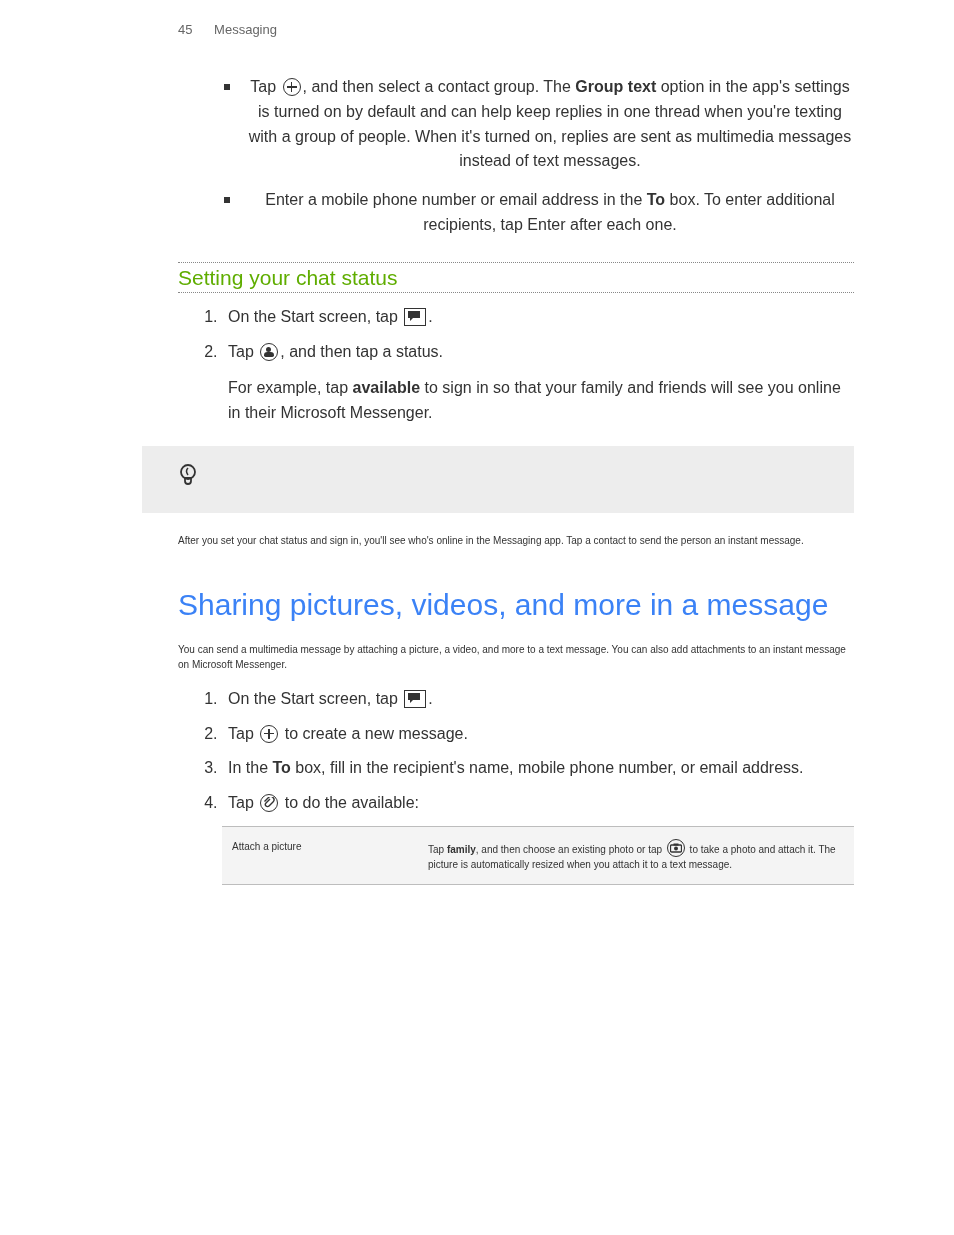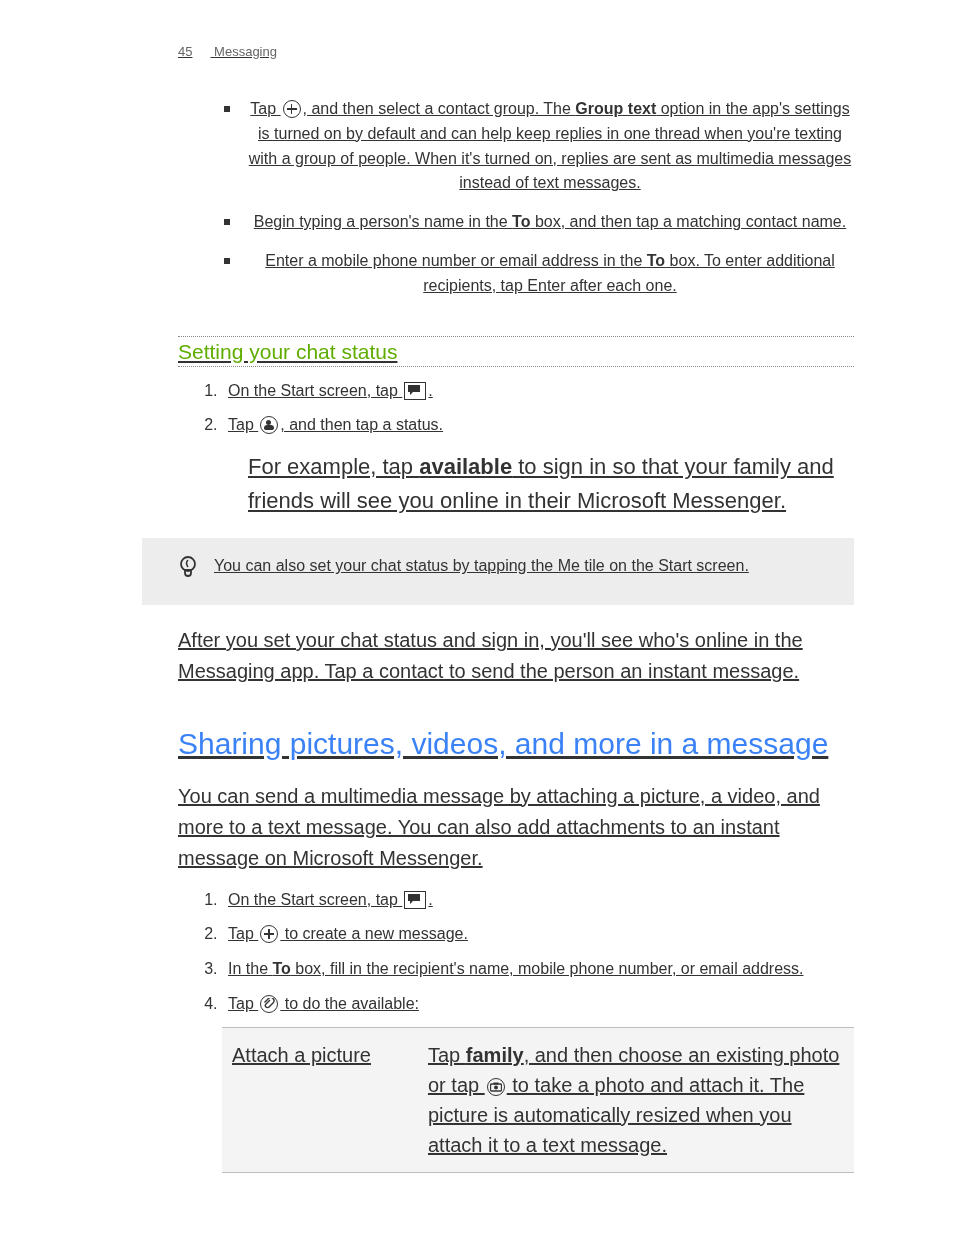--- a/index.html
+++ b/index.html
@@ -9,22 +9,21 @@
     background: #ffffff;
     font-family: "Trebuchet MS", "Segoe UI", Arial, sans-serif;
     color: #333333;
     -webkit-font-smoothing: antialiased;
   }
   .page {
     width: 954px;
     height: 1235px;
     position: relative;
     box-sizing: border-box;
-    padding-top: 44px;
-    text-decoration: underline;
+    padding-top: 22px;
   }
   .header {
     font-size: 13px;
     color: #666666;
     padding-left: 178px;
     margin-bottom: 38px;
   }
   .header .page-num { margin-right: 18px; }
   .content {
     margin-left: 178px;
@@ -95,80 +94,79 @@
     display: inline-block;
     width: 22px; height: 18px;
     border: 1.8px solid #333;
     box-sizing: border-box;
     position: relative;
     vertical-align: -4px;
     margin: 0 2px;
   }
   .msg-app-icon svg { position: absolute; left: 2px; top: 1px; }
 
-  .subheading-wrap { margin-top: 37px; }
+  .subheading-wrap { margin-top: 24px; }
   .dotted-line {
     border-top: 1.2px dotted #888;
     height: 0;
   }
   .subheading {
     color: #5fad00;
     font-size: 21px;
     padding: 3px 0 2px 0;
   }
   ol.steps {
     margin: 12px 0 0 0;
     padding-left: 44px;
     font-size: 16px;
     line-height: 1.55;
   }
   ol.steps > li { padding-left: 6px; margin-bottom: 10px; }
   .sub-para {
     margin-top: 12px;
-    font-size: 22px;
-    line-height: 1.55;
-    margin-left: 20px;
+    font-size: 16px;
+    line-height: 1.55;
   }
   .tip-box, .note-box {
     background: #ededed;
     margin-left: -36px;
     margin-right: -0px;
     padding: 16px 16px 16px 36px;
     display: flex;
     align-items: flex-start;
     font-size: 16px;
     line-height: 1.55;
     color: #333;
     margin-top: 20px;
     margin-bottom: 20px;
   }
   .tip-box .icon, .note-box .icon {
     flex: 0 0 36px;
     margin-top: 1px;
   }
   .tip-box .txt, .note-box .txt { flex: 1; }
   .para {
-    font-size: 20px;
+    font-size: 10px;
     line-height: 1.55;
     margin-bottom: 14px;
   }
   h2.section-title {
     color: #3b82f6;
     font-weight: 400;
     font-size: 30px;
     line-height: 1.25;
     margin: 38px 0 18px 0;
   }
   table.attach-table {
     border-collapse: collapse;
     width: 100%;
     margin-top: 9px;
     margin-left: 44px;
     width: calc(100% - 44px);
-    font-size: 20px;
+    font-size: 10px;
     line-height: 1.5;
   }
   table.attach-table td {
     border-top: 1px solid #bdbdbd;
     border-bottom: 1px solid #bdbdbd;
     padding: 12px 10px;
     vertical-align: top;
     background: #f4f4f4;
   }
   table.attach-table td.label { width: 176px; }
@@ -186,26 +184,20 @@
 
     <div class="bullets">
 
       <div class="bullet">
         <div class="sq"></div>
         <div class="txt">
           <span>Tap </span><span class="inline-icon circle-icon plus"></span><span>, and then select a contact group. The </span><span class="bold">Group text</span><span> option in the app's settings is turned on by default and can help keep replies in one thread when you're texting with a group of people. When it's turned on, replies are sent as multimedia messages instead of text messages.</span>
         </div>
       </div>
 
-      <div class="bullet">
-        <div class="sq"></div>
-        <div class="txt">
-          <span>Begin typing a person's name in the </span><span class="bold">To</span><span> box, and then tap a matching contact name.</span>
-        </div>
-      </div>
 
       <div class="bullet">
         <div class="sq"></div>
         <div class="txt">
           <span>Enter a mobile phone number or email address in the </span><span class="bold">To</span><span> box. To enter additional recipients, tap Enter after each one.</span>
         </div>
       </div>
     </div>
 
     <div class="subheading-wrap">
@@ -229,21 +221,20 @@
     </ol>
 
     <div class="tip-box">
       <div class="icon">
         <svg width="20" height="26" viewBox="0 0 20 26">
             <circle cx="10" cy="9" r="7" fill="none" stroke="#333" stroke-width="1.8"></circle>
             <path d="M7 15 h6 v3 a3 3 0 0 1 -6 0 z" fill="none" stroke="#333" stroke-width="1.8"></path>
             <path d="M10 5 q-3 3 0 7" fill="none" stroke="#333" stroke-width="1.5"></path>
           </svg>
       </div>
-      <div class="txt">You can also set your chat status by tapping the Me tile on the Start screen.</div>
     </div>
 
     <div class="para">After you set your chat status and sign in, you'll see who's online in the Messaging app. Tap a contact to send the person an instant message.</div>
 
     <h2 class="section-title">Sharing pictures, videos, and more in a message</h2>
 
     <div class="para">You can send a multimedia message by attaching a picture, a video, and more to a text message. You can also add attachments to an instant message on Microsoft Messenger.</div>
 
 
     <ol class="steps">

